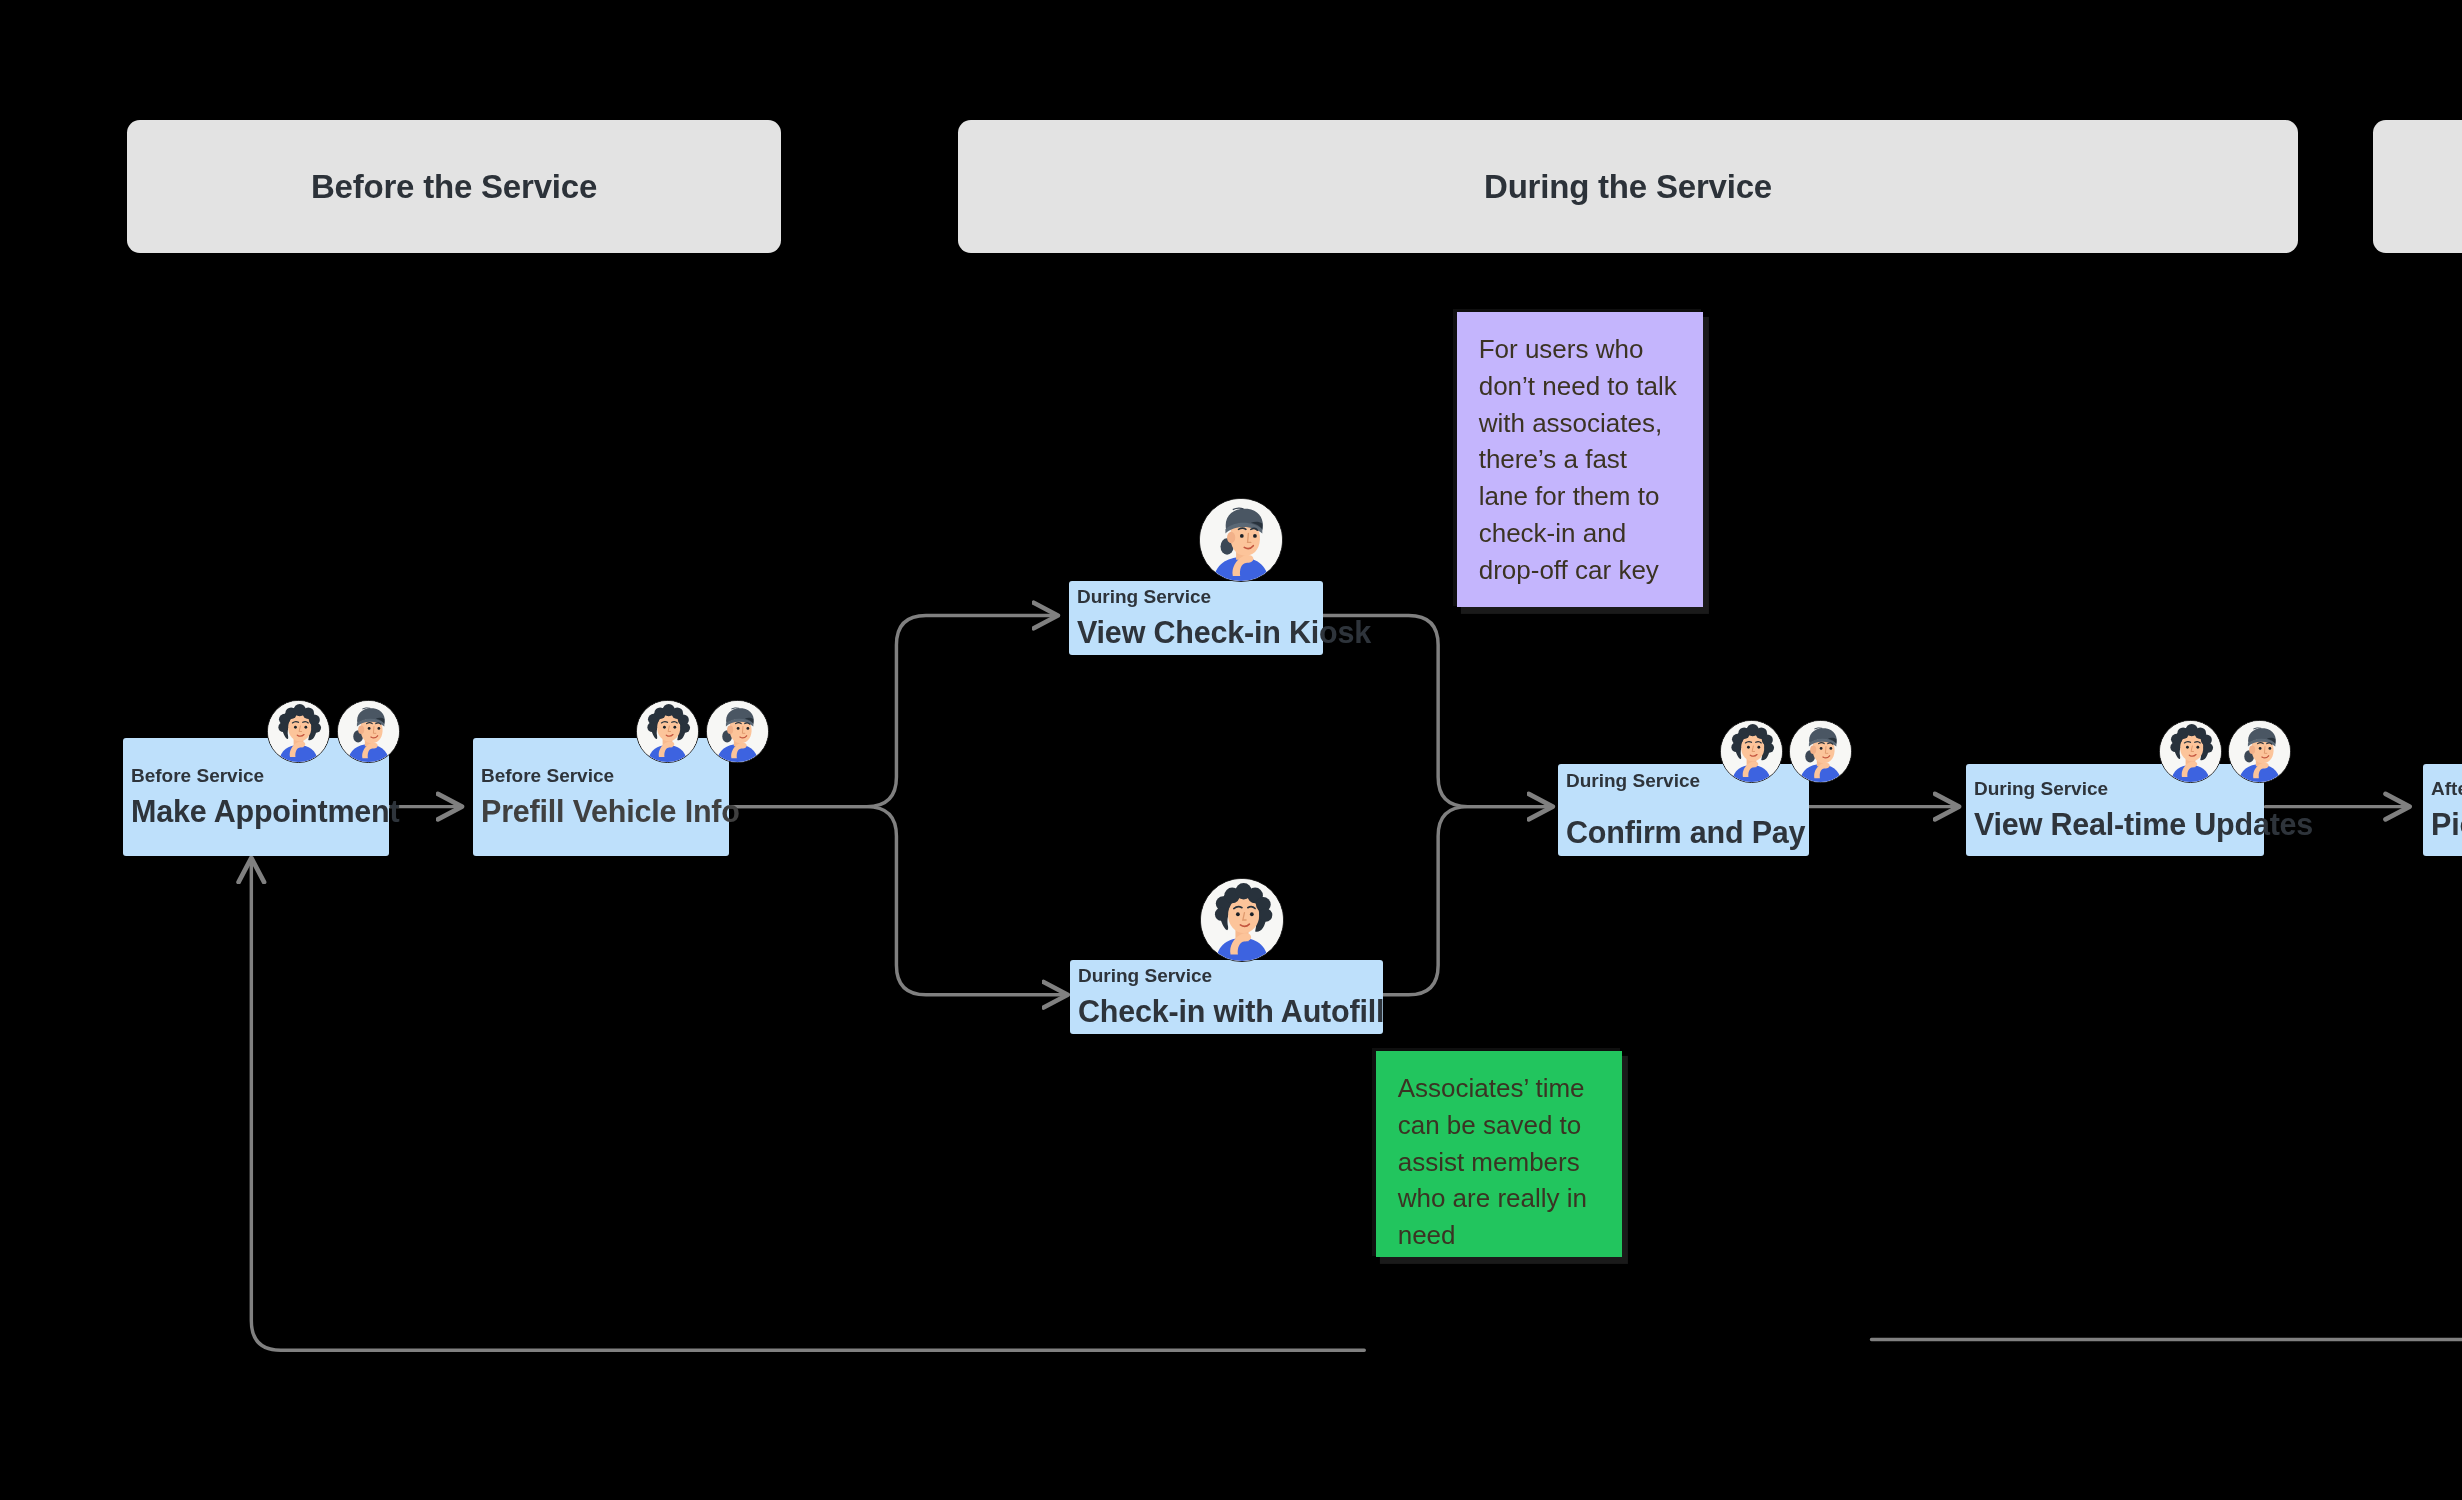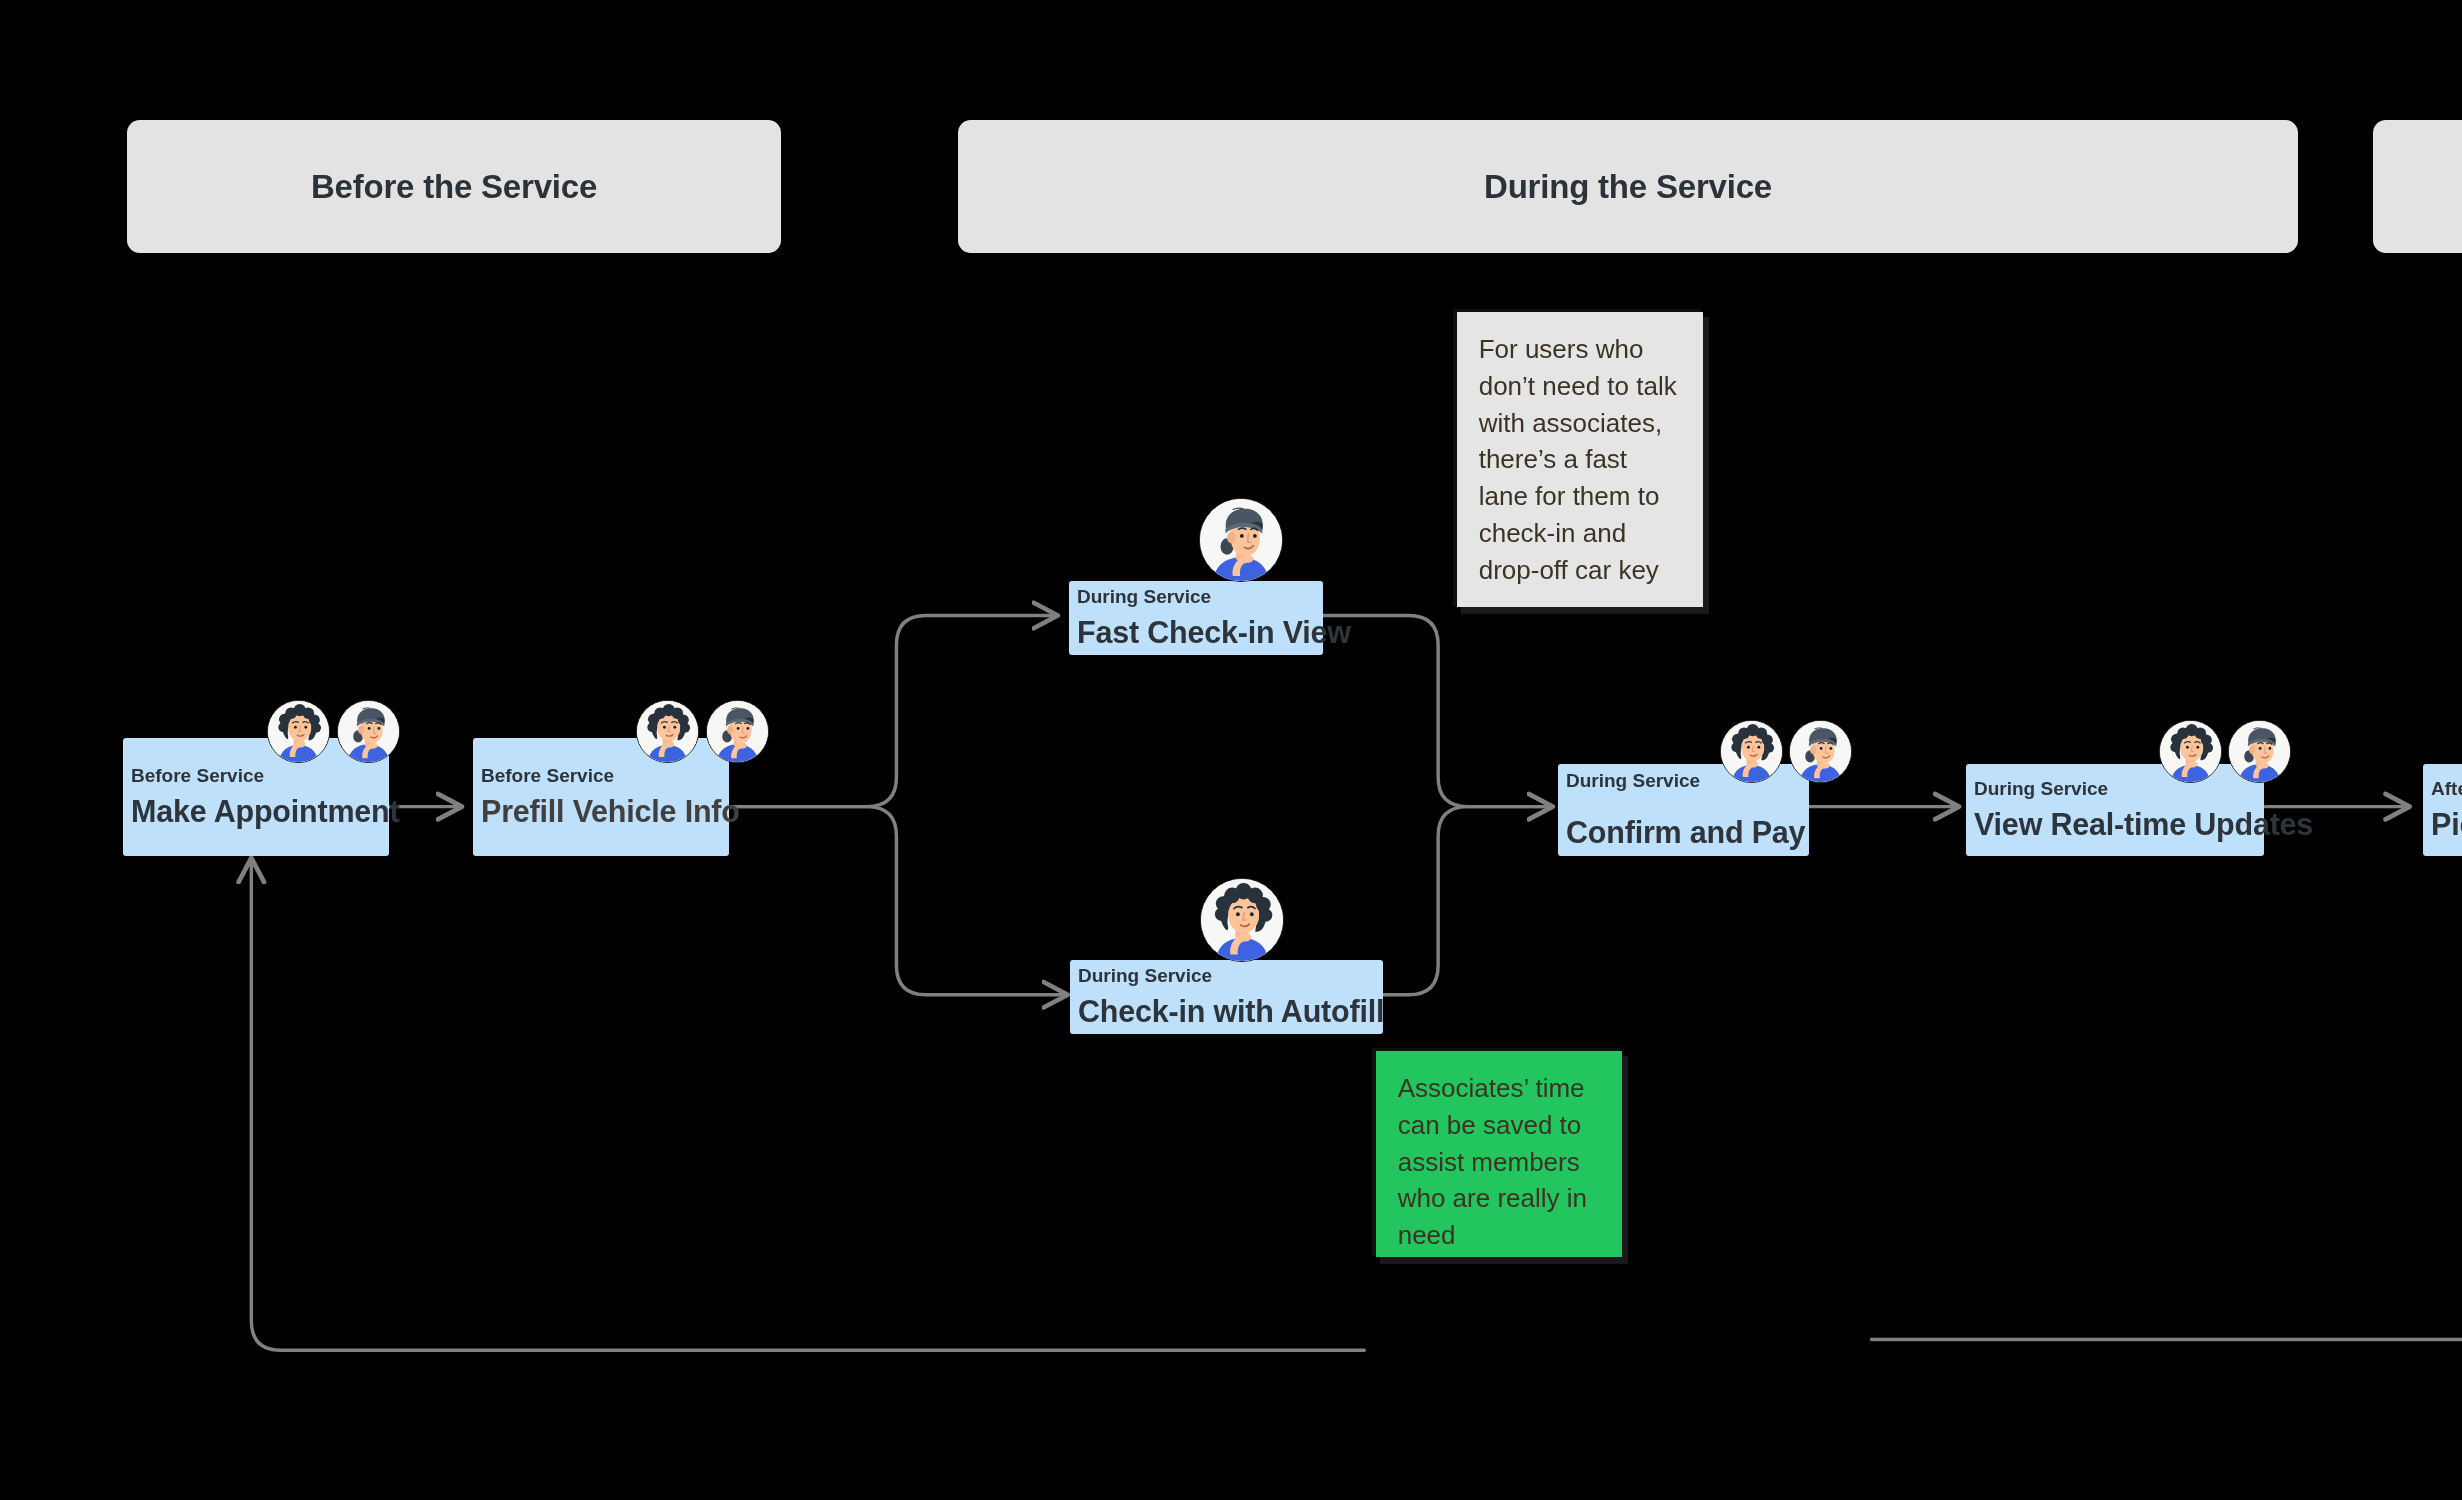--- a/index.html
+++ b/index.html
@@ -114,21 +114,21 @@
 
   <div class="phase-bar" style="left: 958px; top: 120px; width: 1340px; height: 133px; background: rgb(227, 227, 227);">
     <span class="phase-bar-label" style="color: rgb(44, 50, 57);">During the Service</span>
   </div>
 
   <div class="phase-bar" style="left: 2373px; top: 120px; width: 778px; height: 133px; background: rgb(227, 227, 227);">
     
   </div>
 
 
-  <div class="note" style="left: 1457px; top: 312px; width: 246px; height: 295px; background: #e5e5e5;">
+  <div class="note" style="left: 1457px; top: 312px; width: 246px; height: 295px; background: #c4b5fd;">
     <div class="note-text" style="color: rgb(59, 51, 35);">For users who don’t need to talk with associates, there’s a fast lane for them to check-in and drop-off car key</div>
   </div>
 
   <div class="note" style="left: 1376px; top: 1051px; width: 246px; height: 206px; background: #22c55e;">
     <div class="note-text" style="color: rgb(59, 51, 35);">Associates’ time can be saved to assist members who are really in need</div>
   </div>
 
   <div class="node" style="left: 123px; top: 738px; width: 266px; height: 118px; background: rgb(190, 224, 251);">
     <span class="node-phase" style="color: rgb(46, 52, 59);">Before Service</span>
     <span class="node-title" style="color: rgb(46, 52, 59);">Make Appointment</span>
@@ -280,21 +280,21 @@
 
     <path d="M54,59 q6,4 11,-2" stroke="#C4563F" stroke-width="2" fill="none" stroke-linecap="round"></path>
 
     <path d="M40,94 C38,84 44,74 52,70 C58,67 64,68 65,72
              C66,77 60,78 56,78 C50,79 48,86 49,94 Z" fill="#FCC49A"></path>
   </svg>
 </div>
 
   <div class="node" style="left: 1069px; top: 581px; width: 254px; height: 74px; background: rgb(190, 224, 251);">
     <span class="node-phase" style="color: rgb(46, 52, 59);">During Service</span>
-    <span class="node-title" style="color: rgb(46, 52, 59);">Fast Check-in View</span>
+    <span class="node-title" style="color: rgb(46, 52, 59);">View Check-in Kiosk</span>
   </div>
   <div class="avatar av-beanie" style="left:1199px; top:498px; width:84px; height:84px;">
   <svg viewBox="0 0 100 100" preserveAspectRatio="xMidYMid slice">
     <rect width="100" height="100" fill="#F7F7F5"></rect>
 
     <path d="M16,100 C18,80 33,71 50,71 C67,71 82,80 84,100 Z" fill="#3D63E0"></path>
 
     <path d="M44,60 h14 v14 h-14 z" fill="#F7B98E"></path>
 
     <ellipse cx="33" cy="58" rx="8" ry="10" fill="#3B4755"></ellipse>

